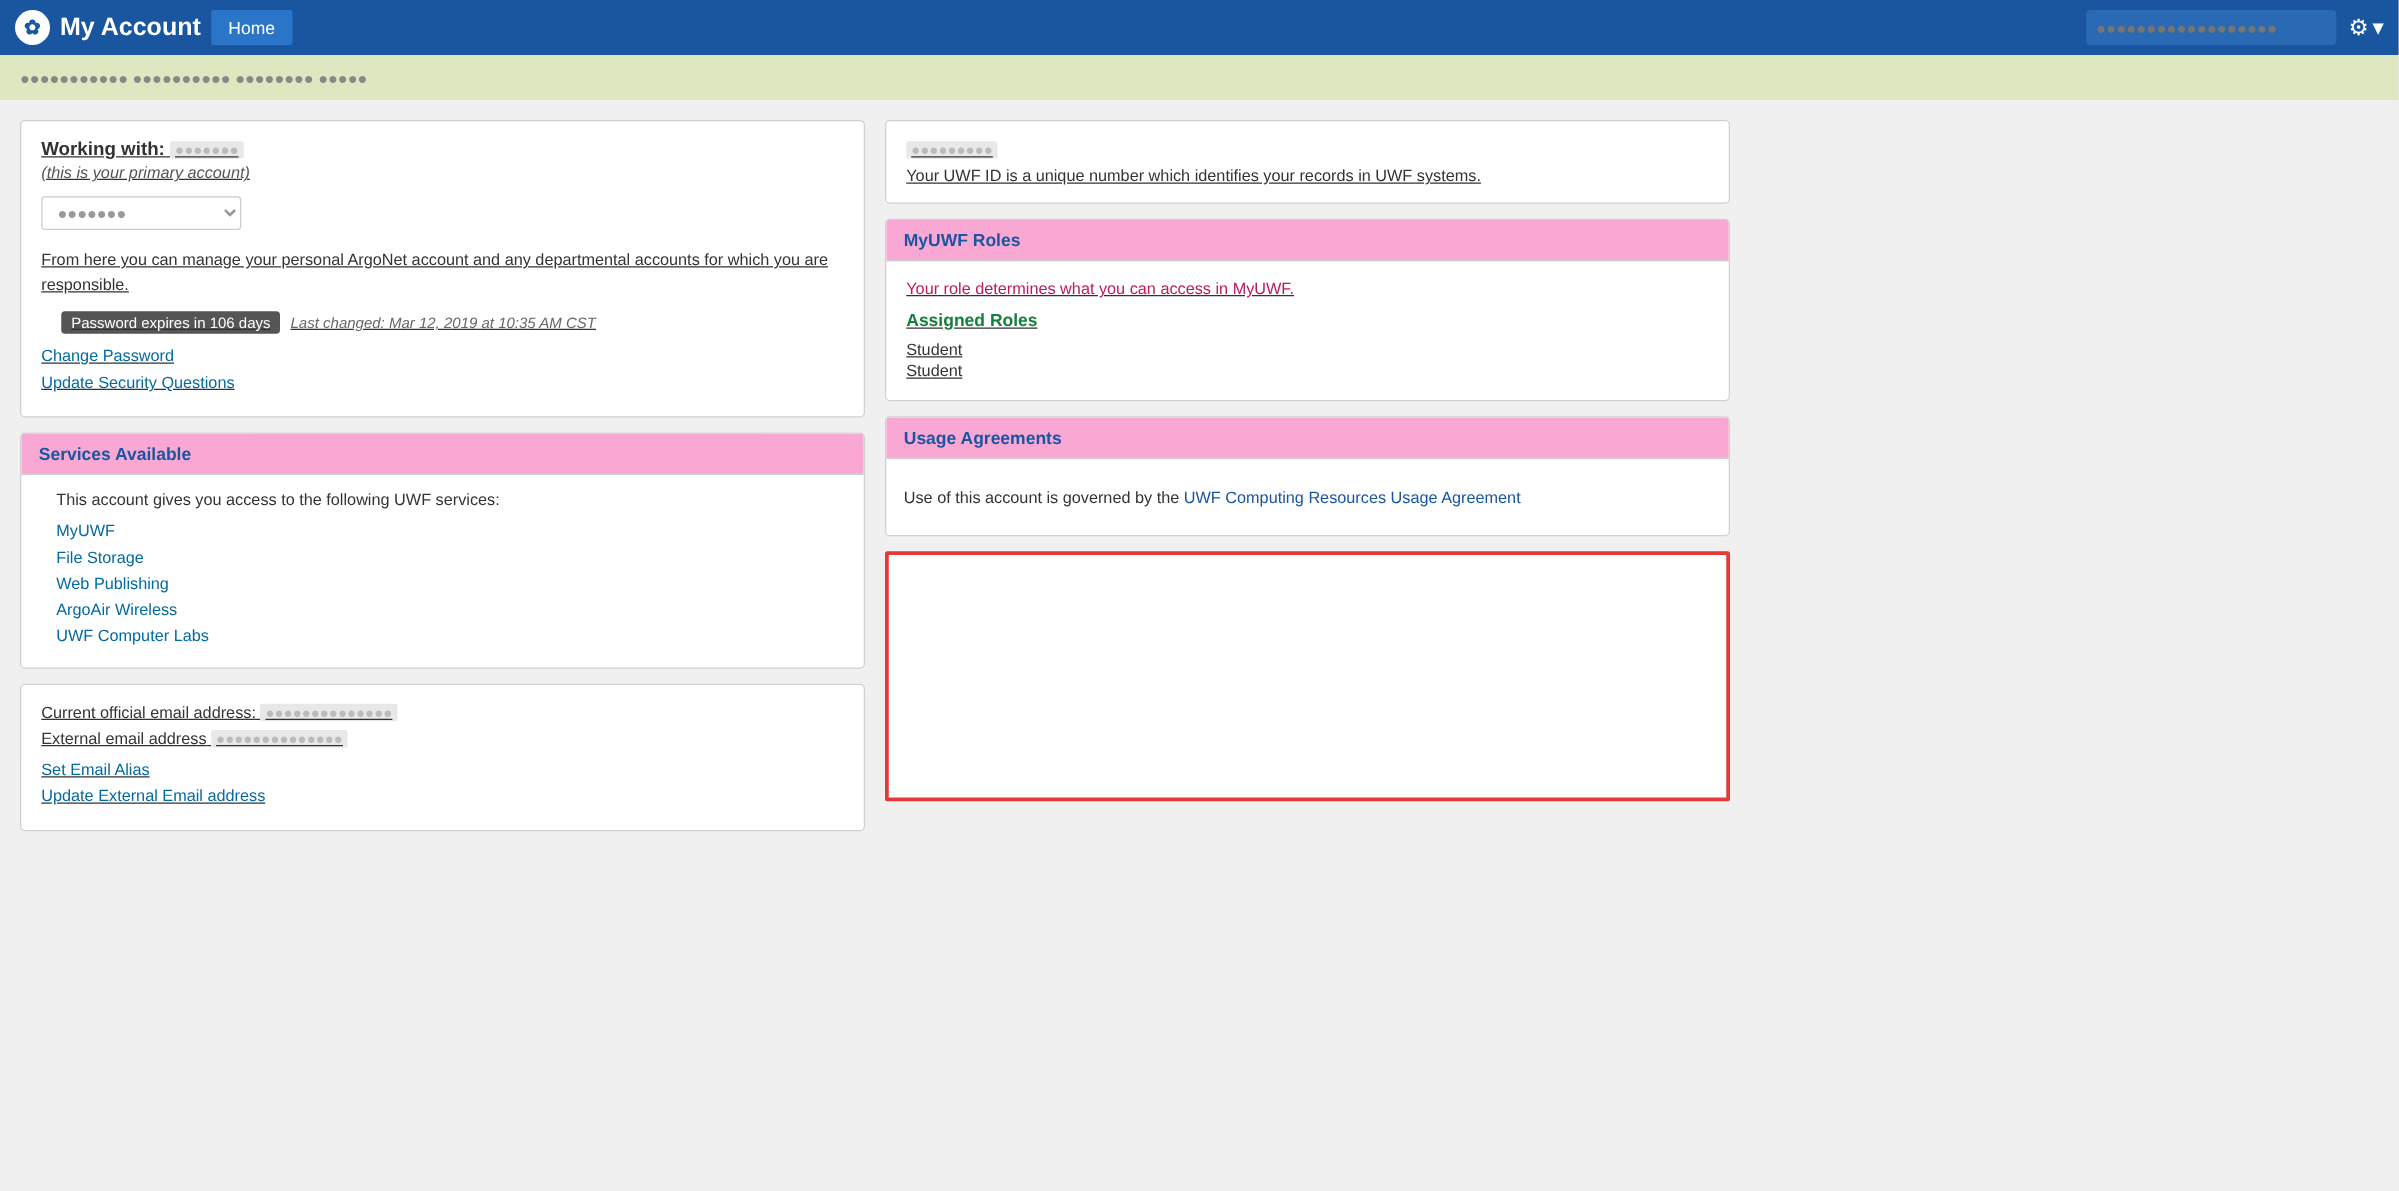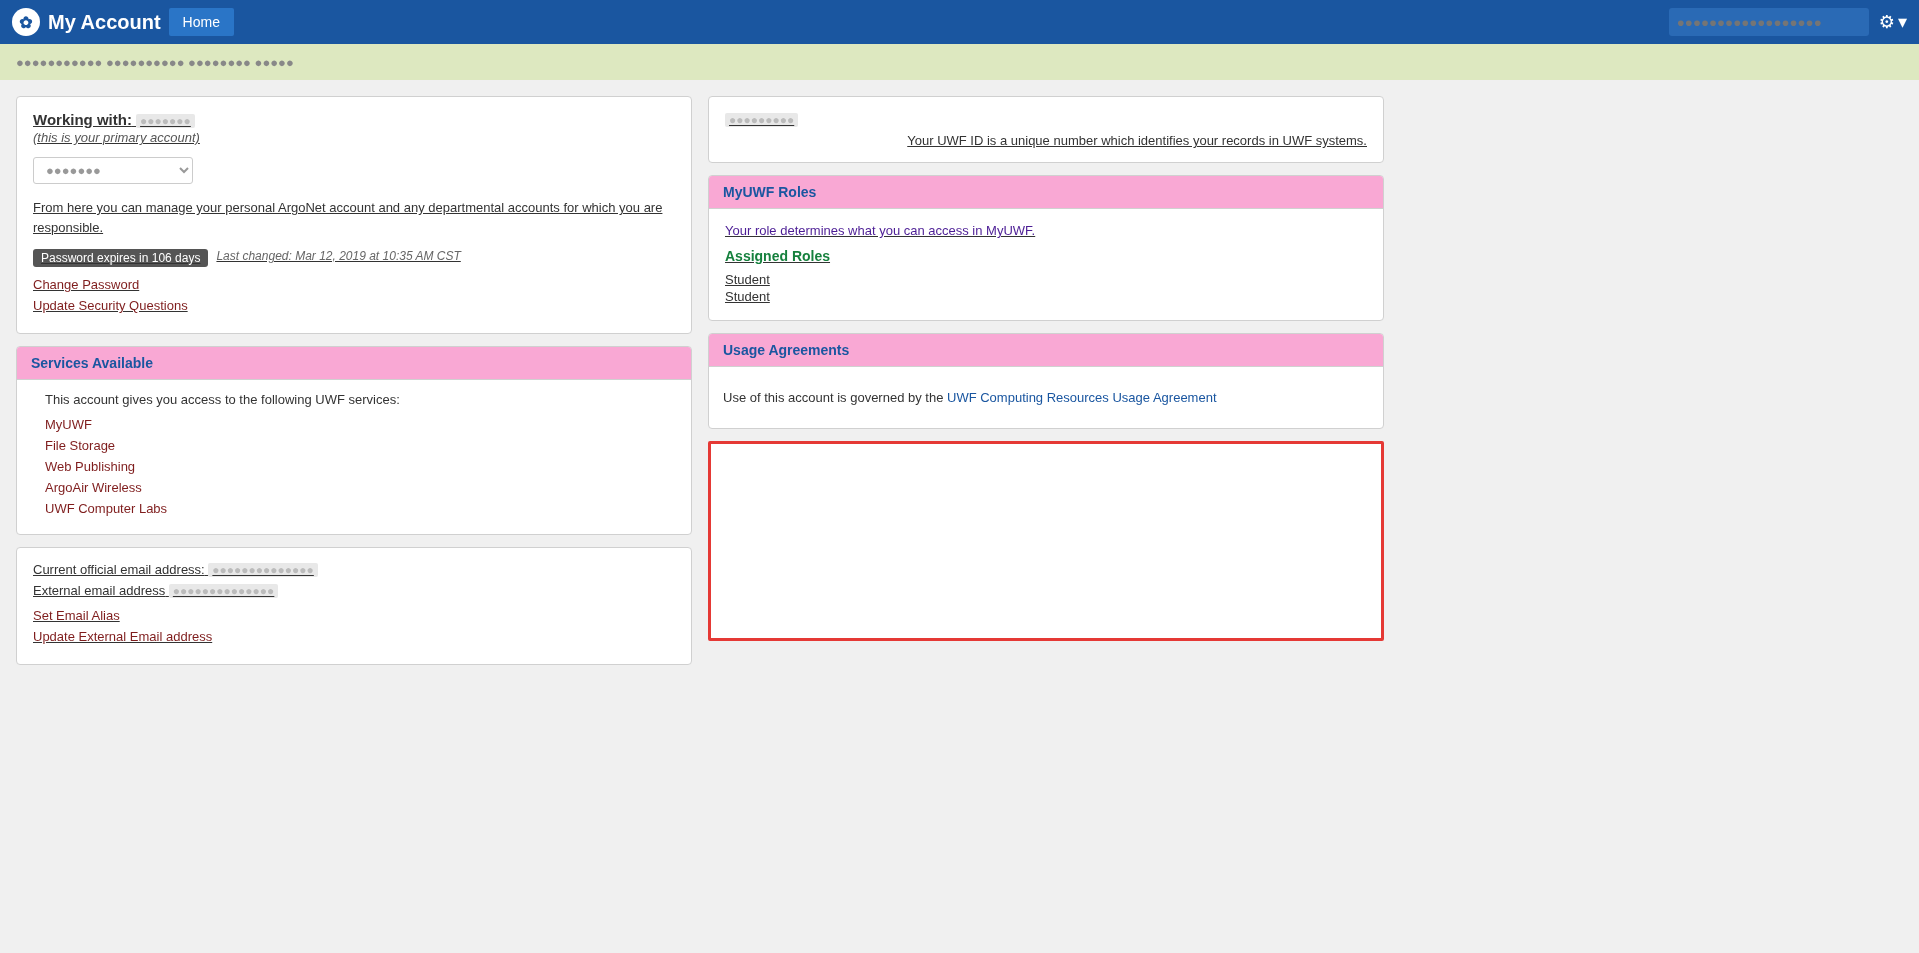--- a/index.html
+++ b/index.html
@@ -111,36 +111,36 @@
     .password-badge {
       display: inline-block;
       background: #555;
       color: white;
       font-size: 12px;
       padding: 2px 8px;
       border-radius: 3px;
       margin-right: 8px;
     }
     .last-changed { font-size: 12px; color: #666; font-style: italic; }
-    .password-info { display: flex; margin-bottom: 10px; }
-    .link { color: #7f1d1d; text-decoration: none; display: block; margin-bottom: 6px; font-size: 13px; cursor: pointer; }
+    .password-info { display: flex; align-items: center; margin-bottom: 10px; margin-left: 16px; }
+    .link { color: #0369a1; text-decoration: none; display: block; margin-bottom: 6px; font-size: 13px; cursor: pointer; }
 
     
     .services-list { padding: 12px 28px; }
     .services-intro { font-size: 13px; margin-bottom: 10px; color: #333; }
 
     
     .email-row { font-size: 13px; margin-bottom: 6px; color: #333; }
     .email-val { color: #aaa; }
 
     
     .uwf-id-desc { font-size: 13px; color: #333; padding: 12px 14px; }
     .assigned-roles-title { font-size: 14px; font-weight: bold; margin-bottom: 8px; color: #15803d; }
     .role-item { font-size: 13px; color: #333; margin-bottom: 2px; }
-    .roles-desc { font-size: 13px; color: #4c1d95; margin-bottom: 10px; }
+    .roles-desc { font-size: 13px; color: #be185d; margin-bottom: 10px; }
 
     
     .red-box {
       border: 3px solid #e53935;
       min-height: 200px;
       background: white;
       border-radius: 2px;
     }
 
     
@@ -233,21 +233,21 @@
 
   </div>
 
   <div class="right-col">
 
     <div class="card">
       <div class="card-body">
         <div style="margin-bottom:6px;">
           <span class="blurred">●●●●●●●●●</span>
         </div>
-        <div class="uwf-id-desc" style="padding:0;text-align:right;">Your UWF ID is a unique number which identifies your records in UWF systems.</div>
+        <div class="uwf-id-desc" style="padding:0;">Your UWF ID is a unique number which identifies your records in UWF systems.</div>
       </div>
     </div>
 
     <div class="card">
       <div class="card-header">MyUWF Roles</div>
       <div class="card-body">
         <div class="roles-desc">Your role determines what you can access in MyUWF.</div>
         <div class="assigned-roles-title">Assigned Roles</div>
         <div class="role-item">Student</div>
         <div class="role-item">Student</div>

